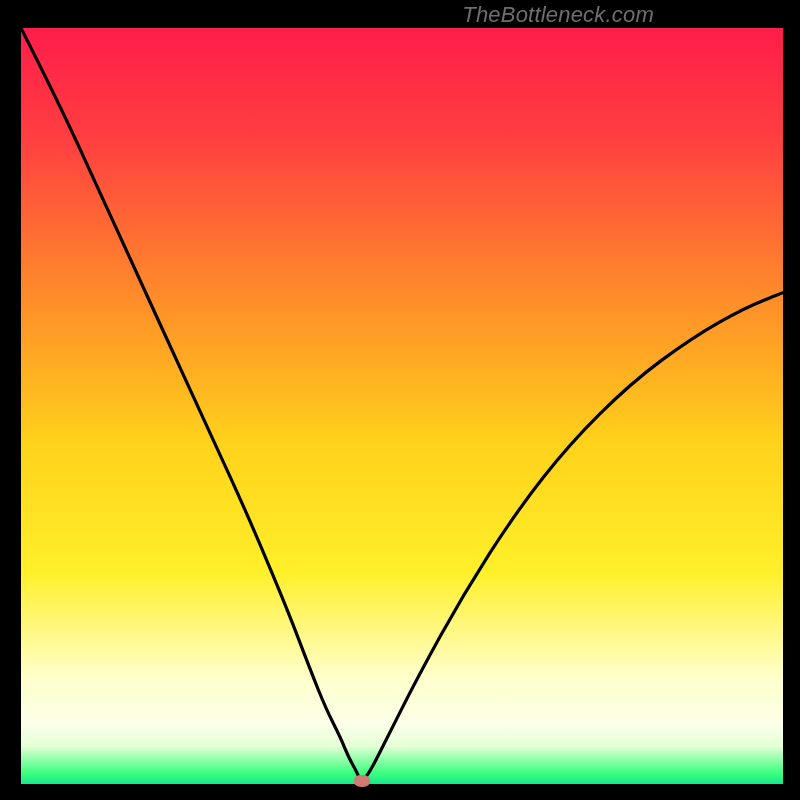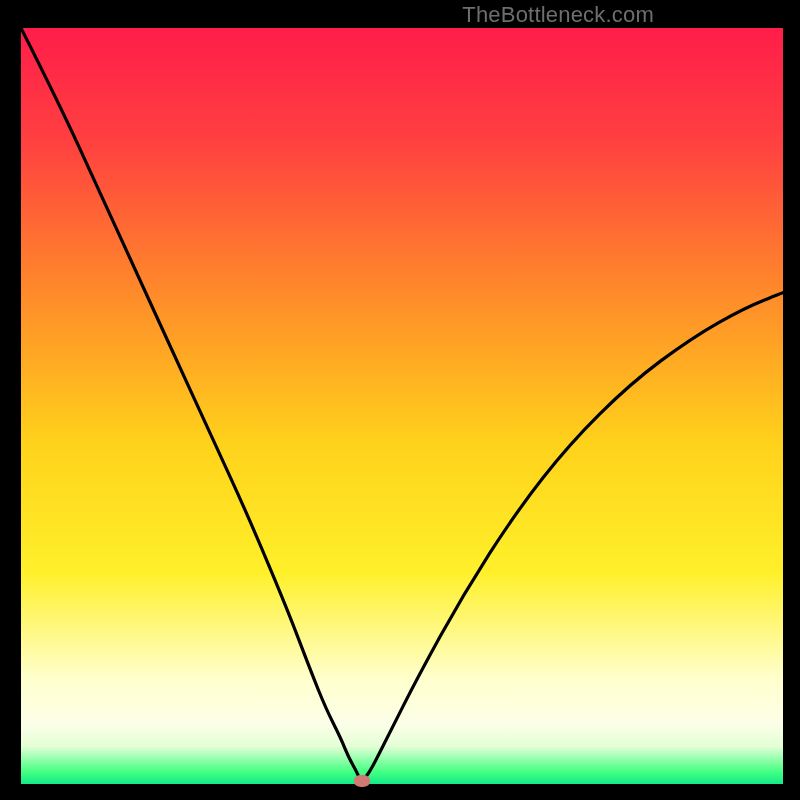--- a/index.html
+++ b/index.html
@@ -11,20 +11,21 @@
     background: #000;
     font-family: Arial, Helvetica, sans-serif;
   }
   .frame {
     position: absolute;
     left: 0;
     top: 0;
     width: 668px;
     height: 800px;
     background: #000;
+    font-style: italic;
   }
   .watermark {
     position: absolute;
     top: 2px;
     right: 14px;
     color: #6e6e6e;
     font-size: 22px;
     font-weight: 500;
     letter-spacing: 0.2px;
     user-select: none;

